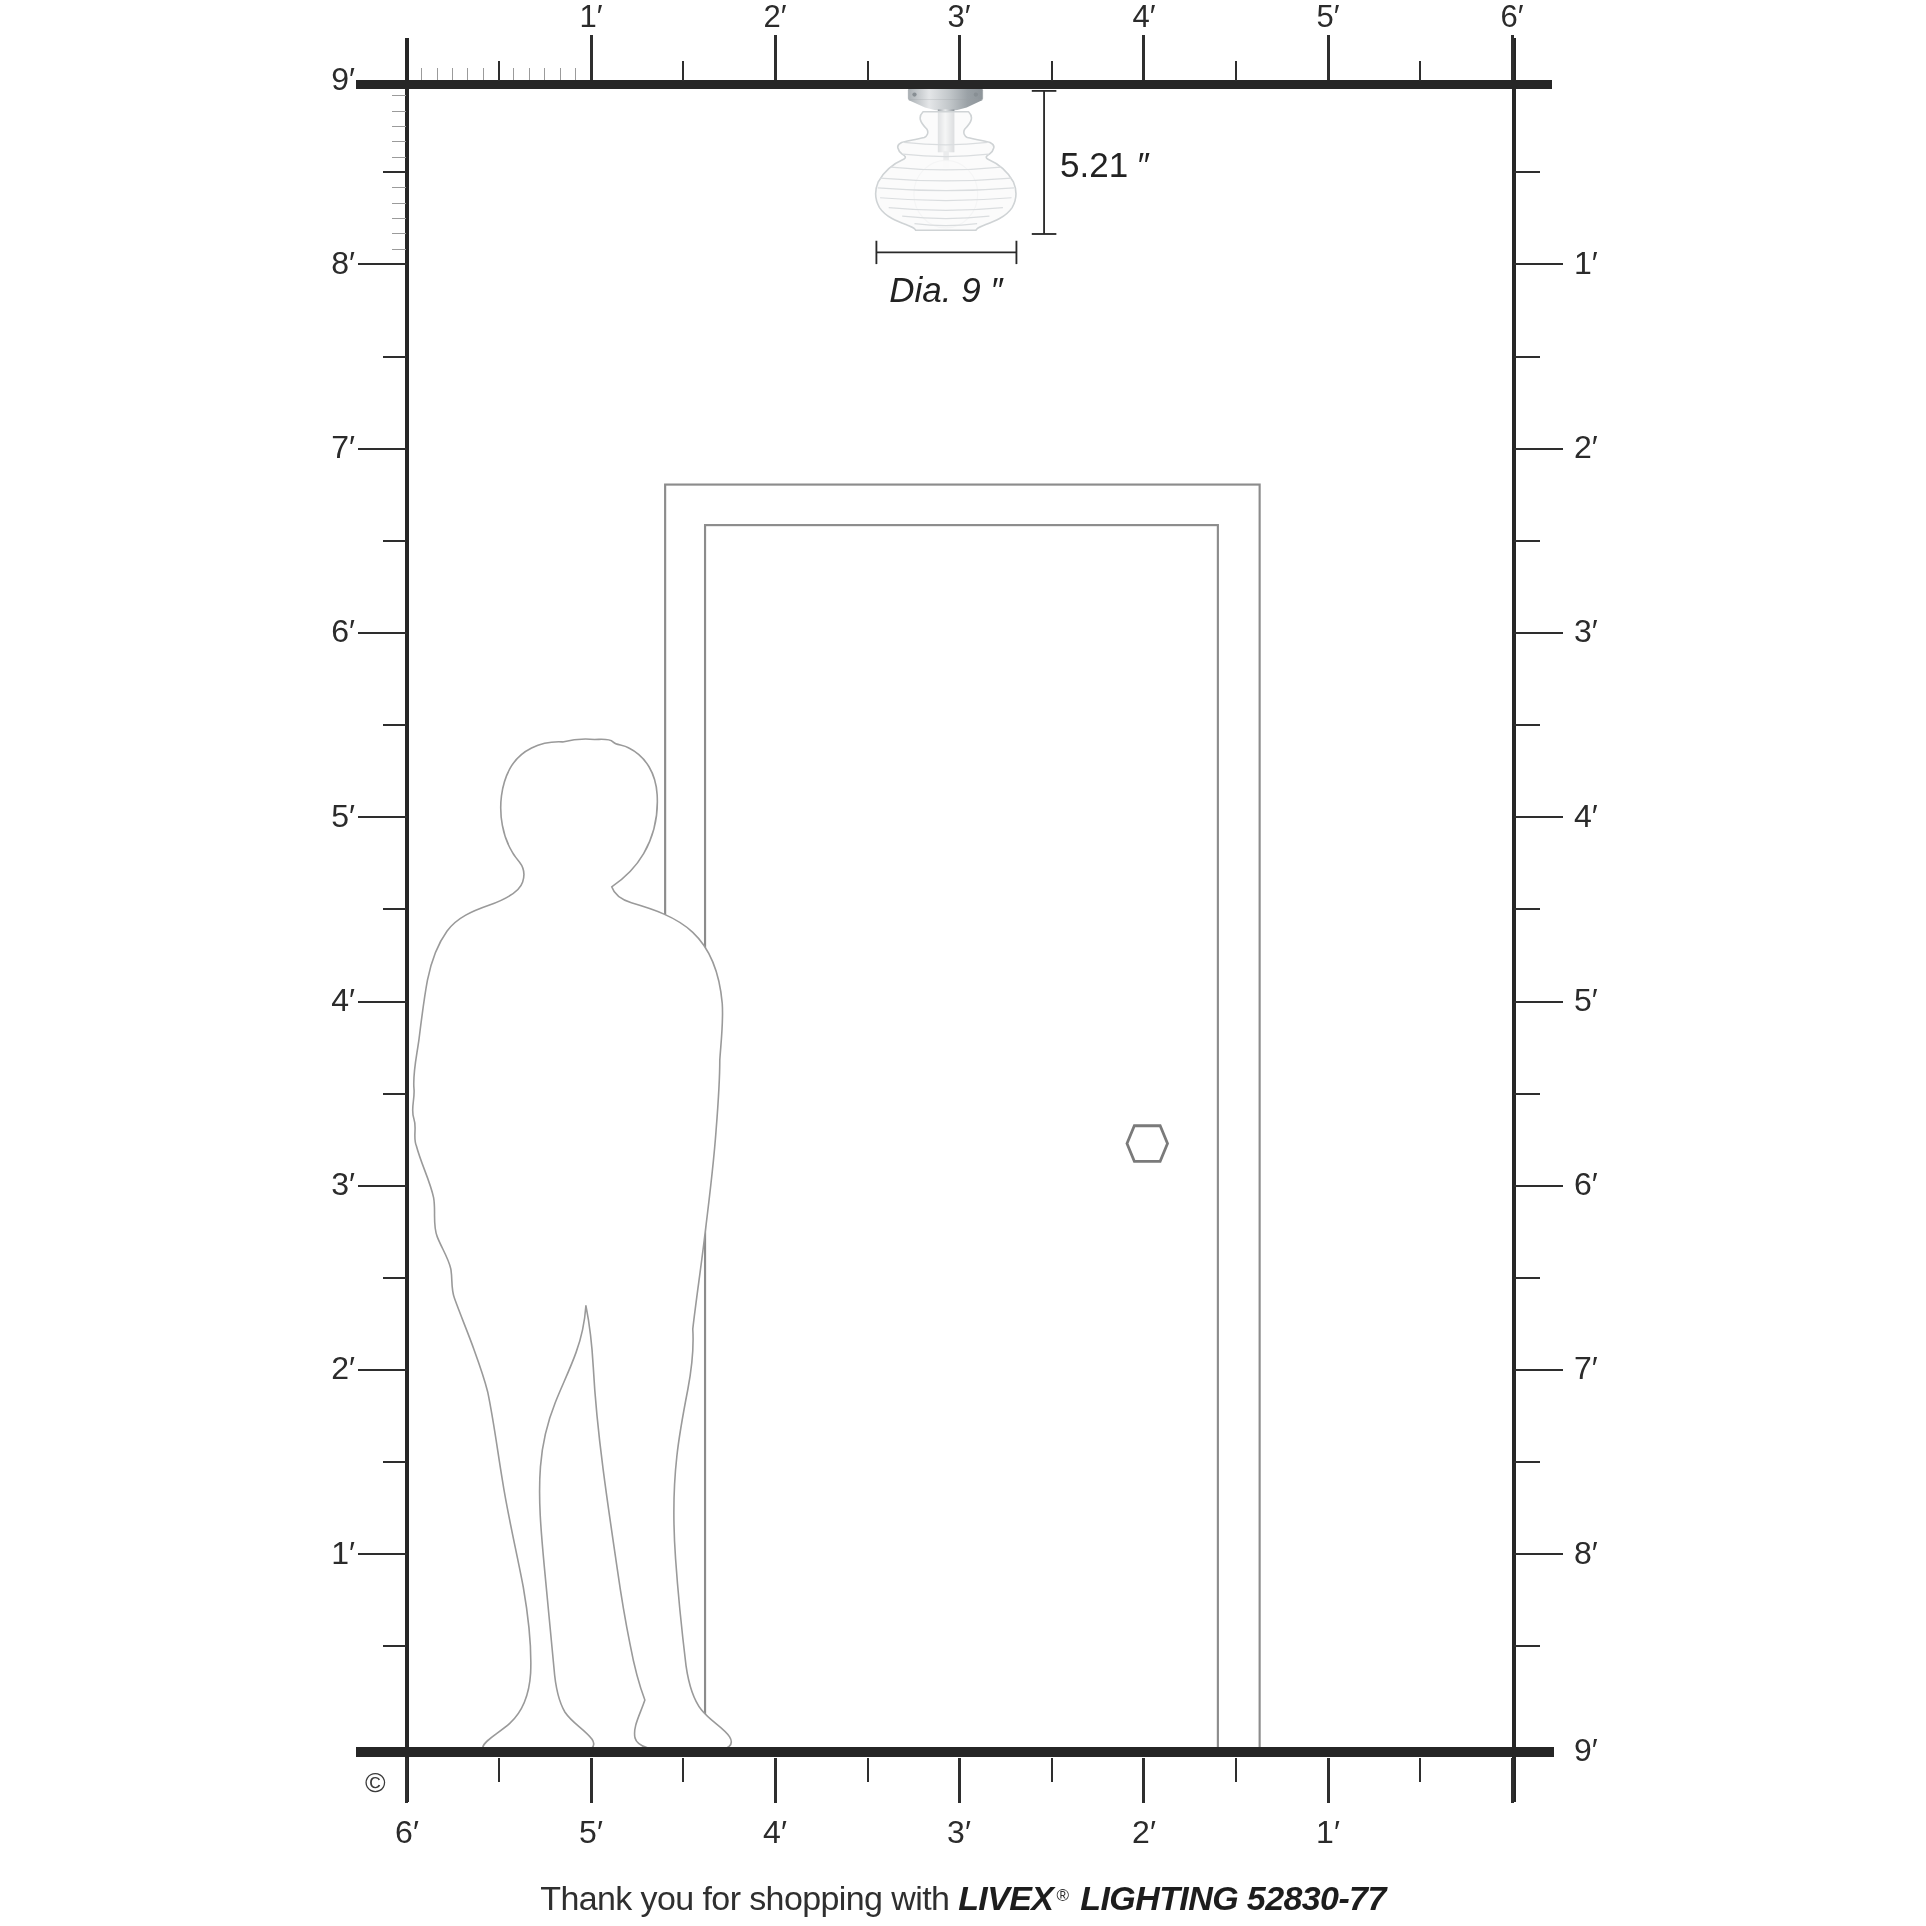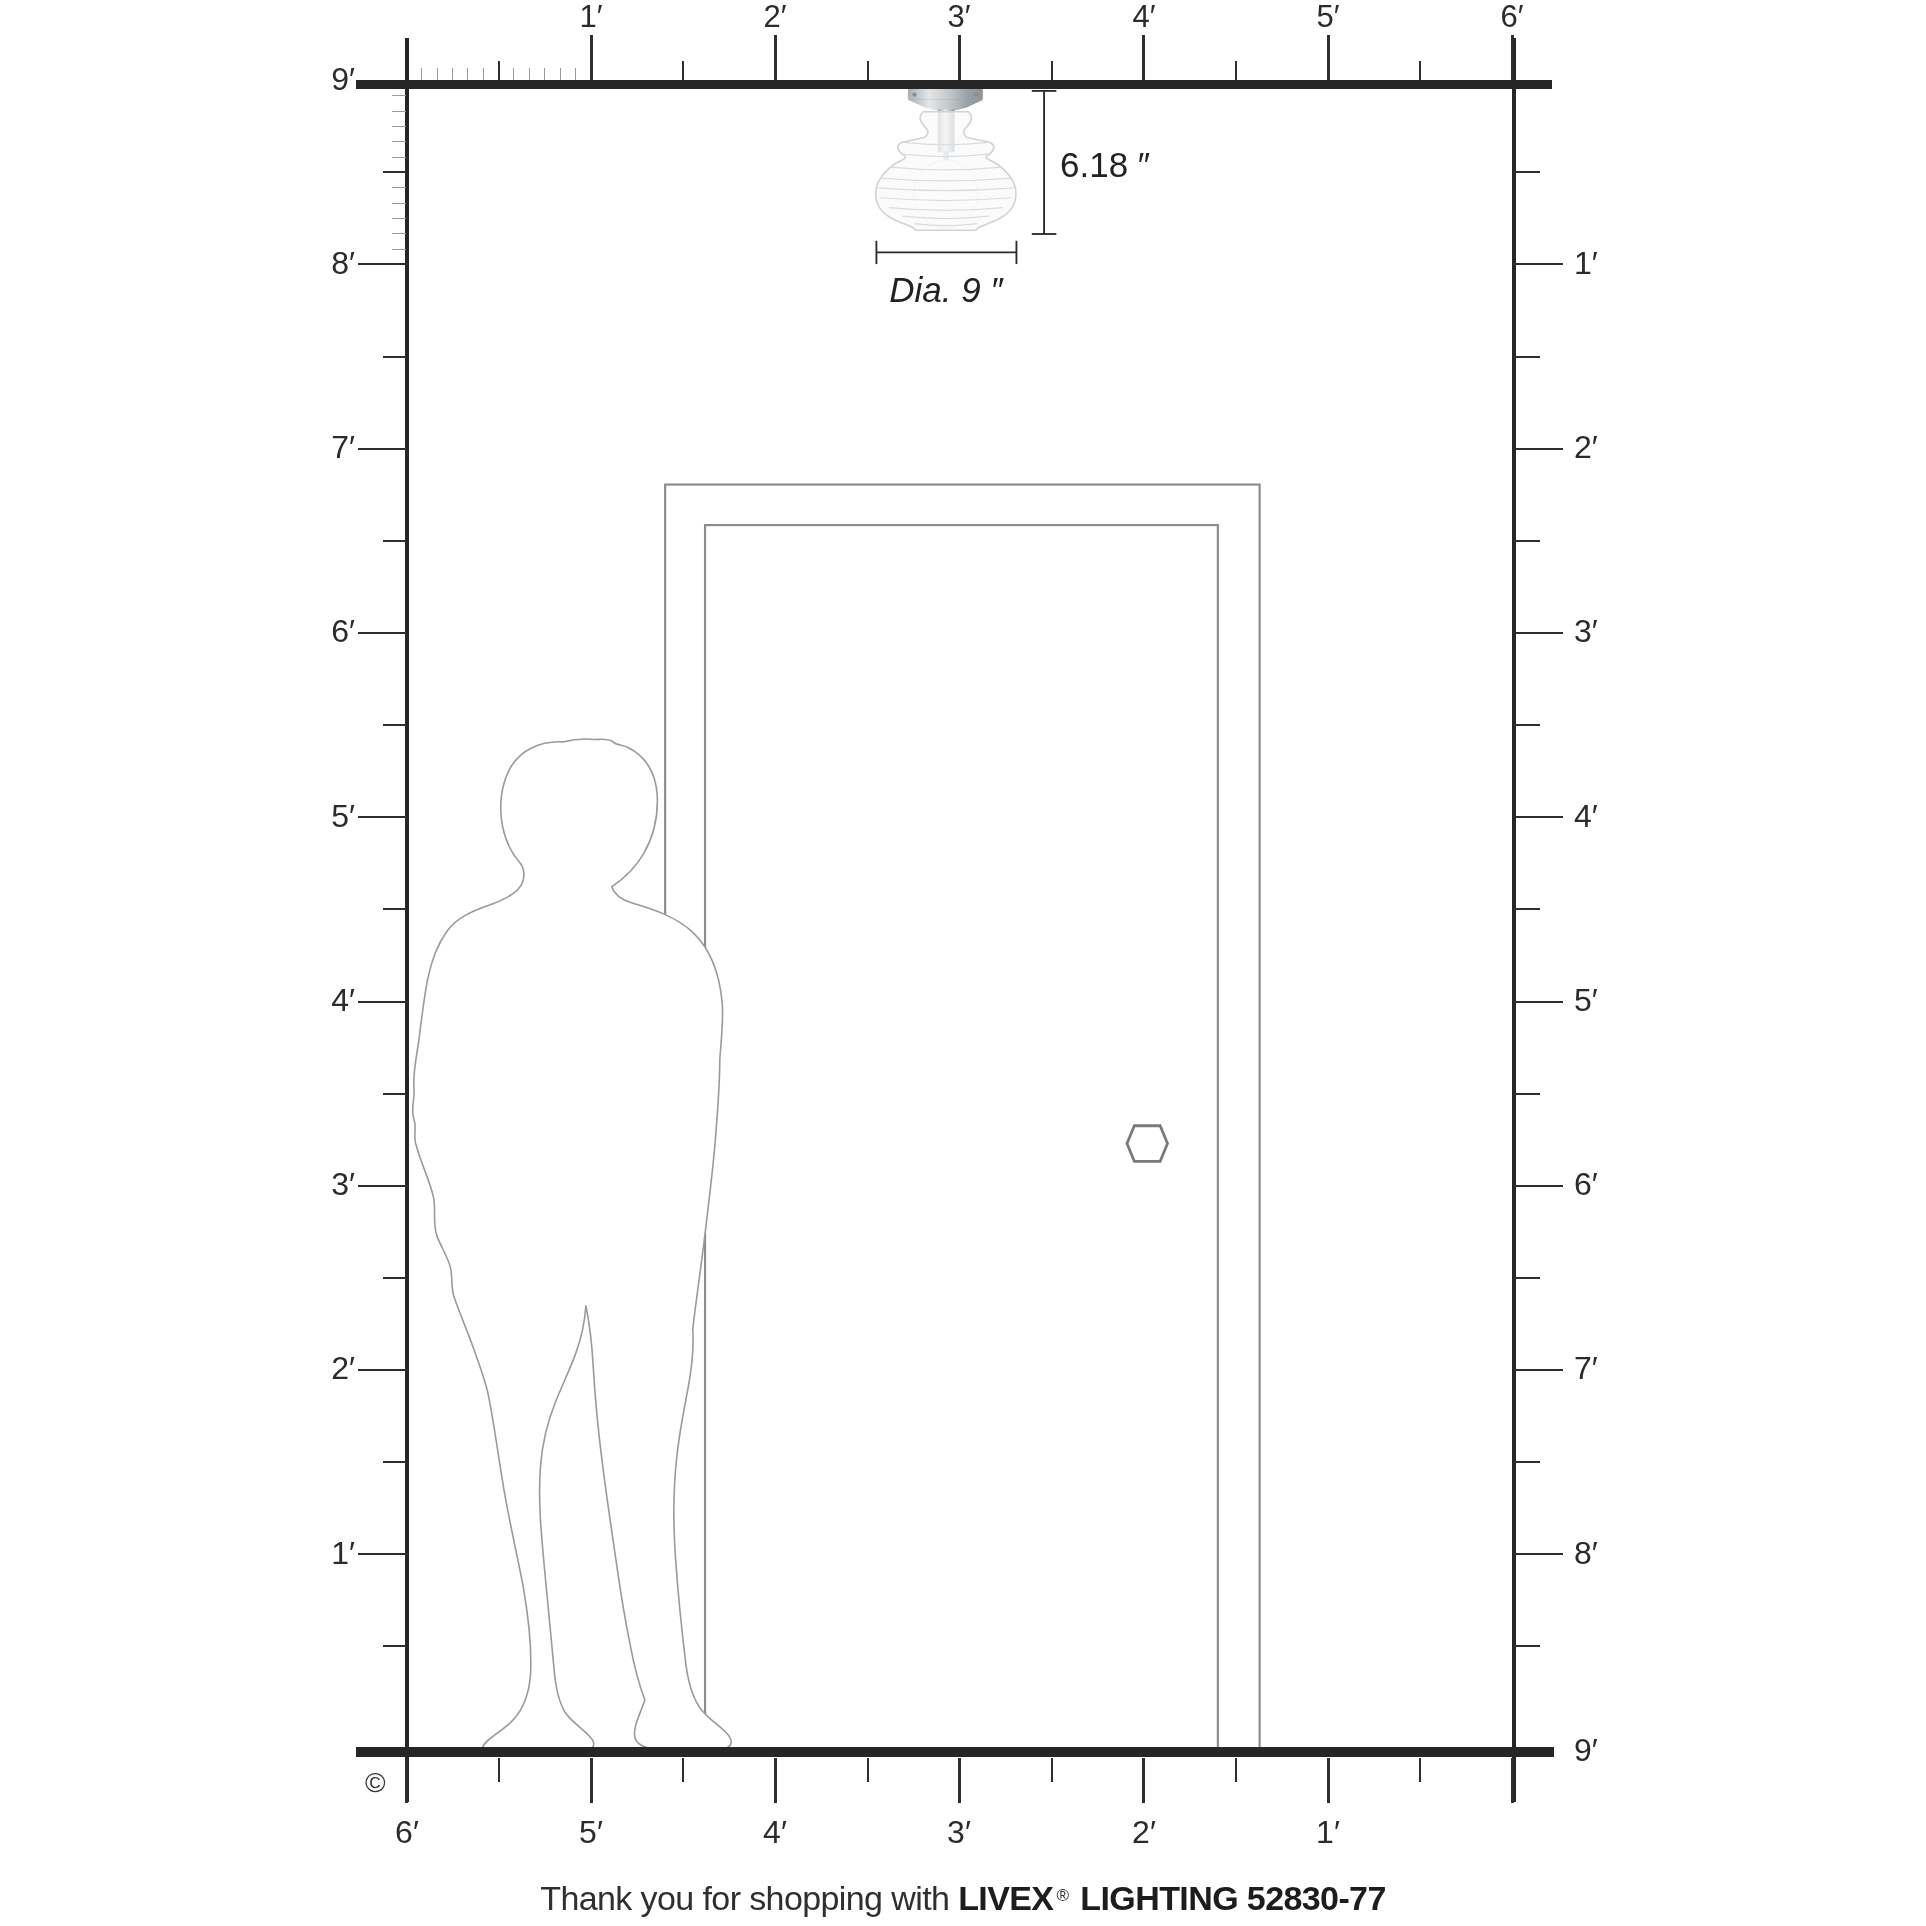--- a/index.html
+++ b/index.html
@@ -14,21 +14,21 @@
   .rl.top{width:92px;text-align:center;height:34px;line-height:34px;font-size:31px;}
   .rl.left{width:104px;text-align:right;height:39px;}
   .rl.right{width:123px;text-align:left;height:39px;}
   .rl.bottom{width:92px;text-align:center;height:41px;line-height:41px;}
   .dim-label{position:absolute;font-size:35px;color:#222;white-space:nowrap;}
   #dia-label{left:854px;top:270px;width:184px;text-align:center;font-style:italic;}
   #height-label{left:1060px;top:145px;}
   #copyright{position:absolute;left:365px;top:1767px;font-size:28px;color:#3a3a3a;}
   #footer{position:absolute;left:0;top:1879px;width:1926px;text-align:center;
           font-size:34px;letter-spacing:-0.6px;color:#2f2f2f;}
-  #footer .brand,#footer .product{font-weight:700;color:#1d1d1d;}
+  #footer .brand,#footer .product{font-weight:700;color:#1d1d1d;font-style:italic;}
   #footer .reg{font-size:0.5em;position:relative;top:-0.55em;margin:0 4.9px 0 3.1px;font-weight:400;}
   #footer .product{margin-left:7px;}
 </style>
 </head>
 <body>
 
 <div id="canvas">
 
   <svg id="artwork" width="1926" height="1926" viewBox="0 0 3136 3136">
     <defs>
@@ -239,21 +239,21 @@
       <div class="tick" style="left: 1235px; top: 1758px; width: 1.8px; height: 24px;"></div>
       <div class="tick" style="left: 1419px; top: 1758px; width: 1.8px; height: 24px;"></div>
       <div class="rl bottom" style="left: 361px; top: 1812px;">6′</div>
       <div class="rl bottom" style="left: 545px; top: 1812px;">5′</div>
       <div class="rl bottom" style="left: 729px; top: 1812px;">4′</div>
       <div class="rl bottom" style="left: 913px; top: 1812px;">3′</div>
       <div class="rl bottom" style="left: 1098px; top: 1812px;">2′</div>
       <div class="rl bottom" style="left: 1282px; top: 1812px;">1′</div>
     </div>
 
-  <div class="dim-label" id="height-label">6.18 ″</div>
+  <div class="dim-label" id="height-label">5.21 ″</div>
   <div class="dim-label" id="dia-label">Dia. 9 ″</div>
 
   <div id="copyright">©</div>
 
   <div id="footer">
     <span class="msg">Thank you for shopping with</span>
     <span> </span>
     <span class="brand">LIVEX</span><span class="reg">®</span><span class="product">LIGHTING 52830-77</span>
   </div>
 </div>

